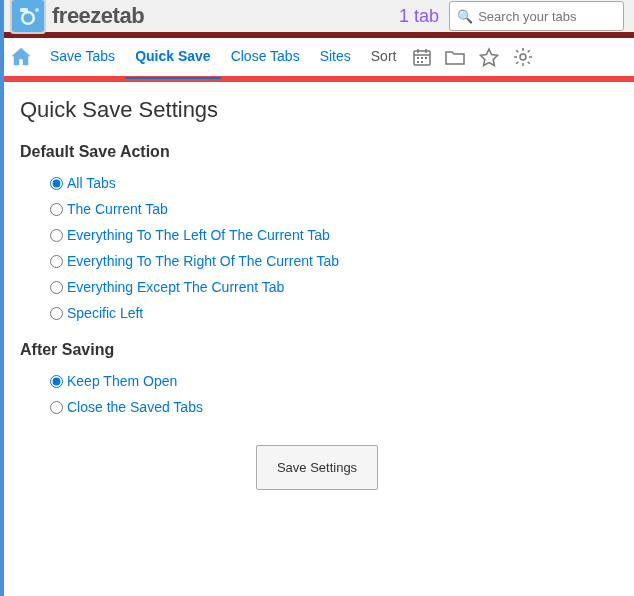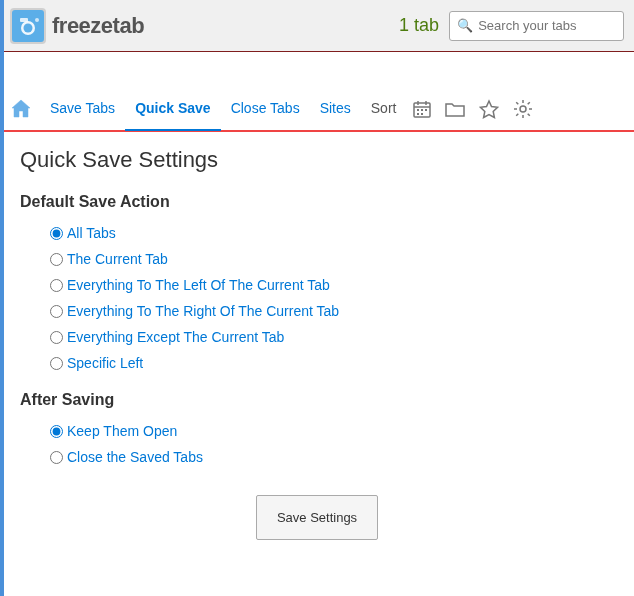--- a/index.html
+++ b/index.html
@@ -12,41 +12,41 @@
       min-height: 596px;
       overflow: hidden;
     }
 
     
     .header {
       display: flex;
       align-items: center;
       padding: 10px 10px;
       background: #f0f0f0;
-      border-bottom: 1px solid #7f1d1d;
-      height: 52px;
+      border-bottom: 6px solid #7f1d1d;
+      height: 38px;
     }
 
     .logo-area {
       display: flex;
       align-items: center;
       gap: 6px;
     }
 
     .logo-text {
       font-size: 22px;
       font-weight: bold;
       color: #555;
       letter-spacing: -0.5px;
     }
 
     .tab-count {
       margin-left: auto;
       font-size: 18px;
-      color: #4d7c0f;
+      color: #8b5cf6;
       margin-right: 10px;
     }
 
     .search-box {
       display: flex;
       align-items: center;
       border: 1px solid #aaa;
       border-radius: 3px;
       background: #fff;
       padding: 3px 7px;
@@ -68,24 +68,23 @@
       margin-right: 5px;
       font-size: 13px;
     }
 
     
     .nav {
       display: flex;
       align-items: center;
       padding: 0 10px;
       background: #fff;
-      border-bottom: 2px solid #ef4444;
+      border-bottom: 6px solid #ef4444;
       height: 44px;
       gap: 0;
-      margin-top: 36px;
     }
 
     .nav-item {
       padding: 0 10px;
       height: 44px;
       display: flex;
       align-items: center;
       cursor: pointer;
       font-size: 14px;
       color: #0078d7;

